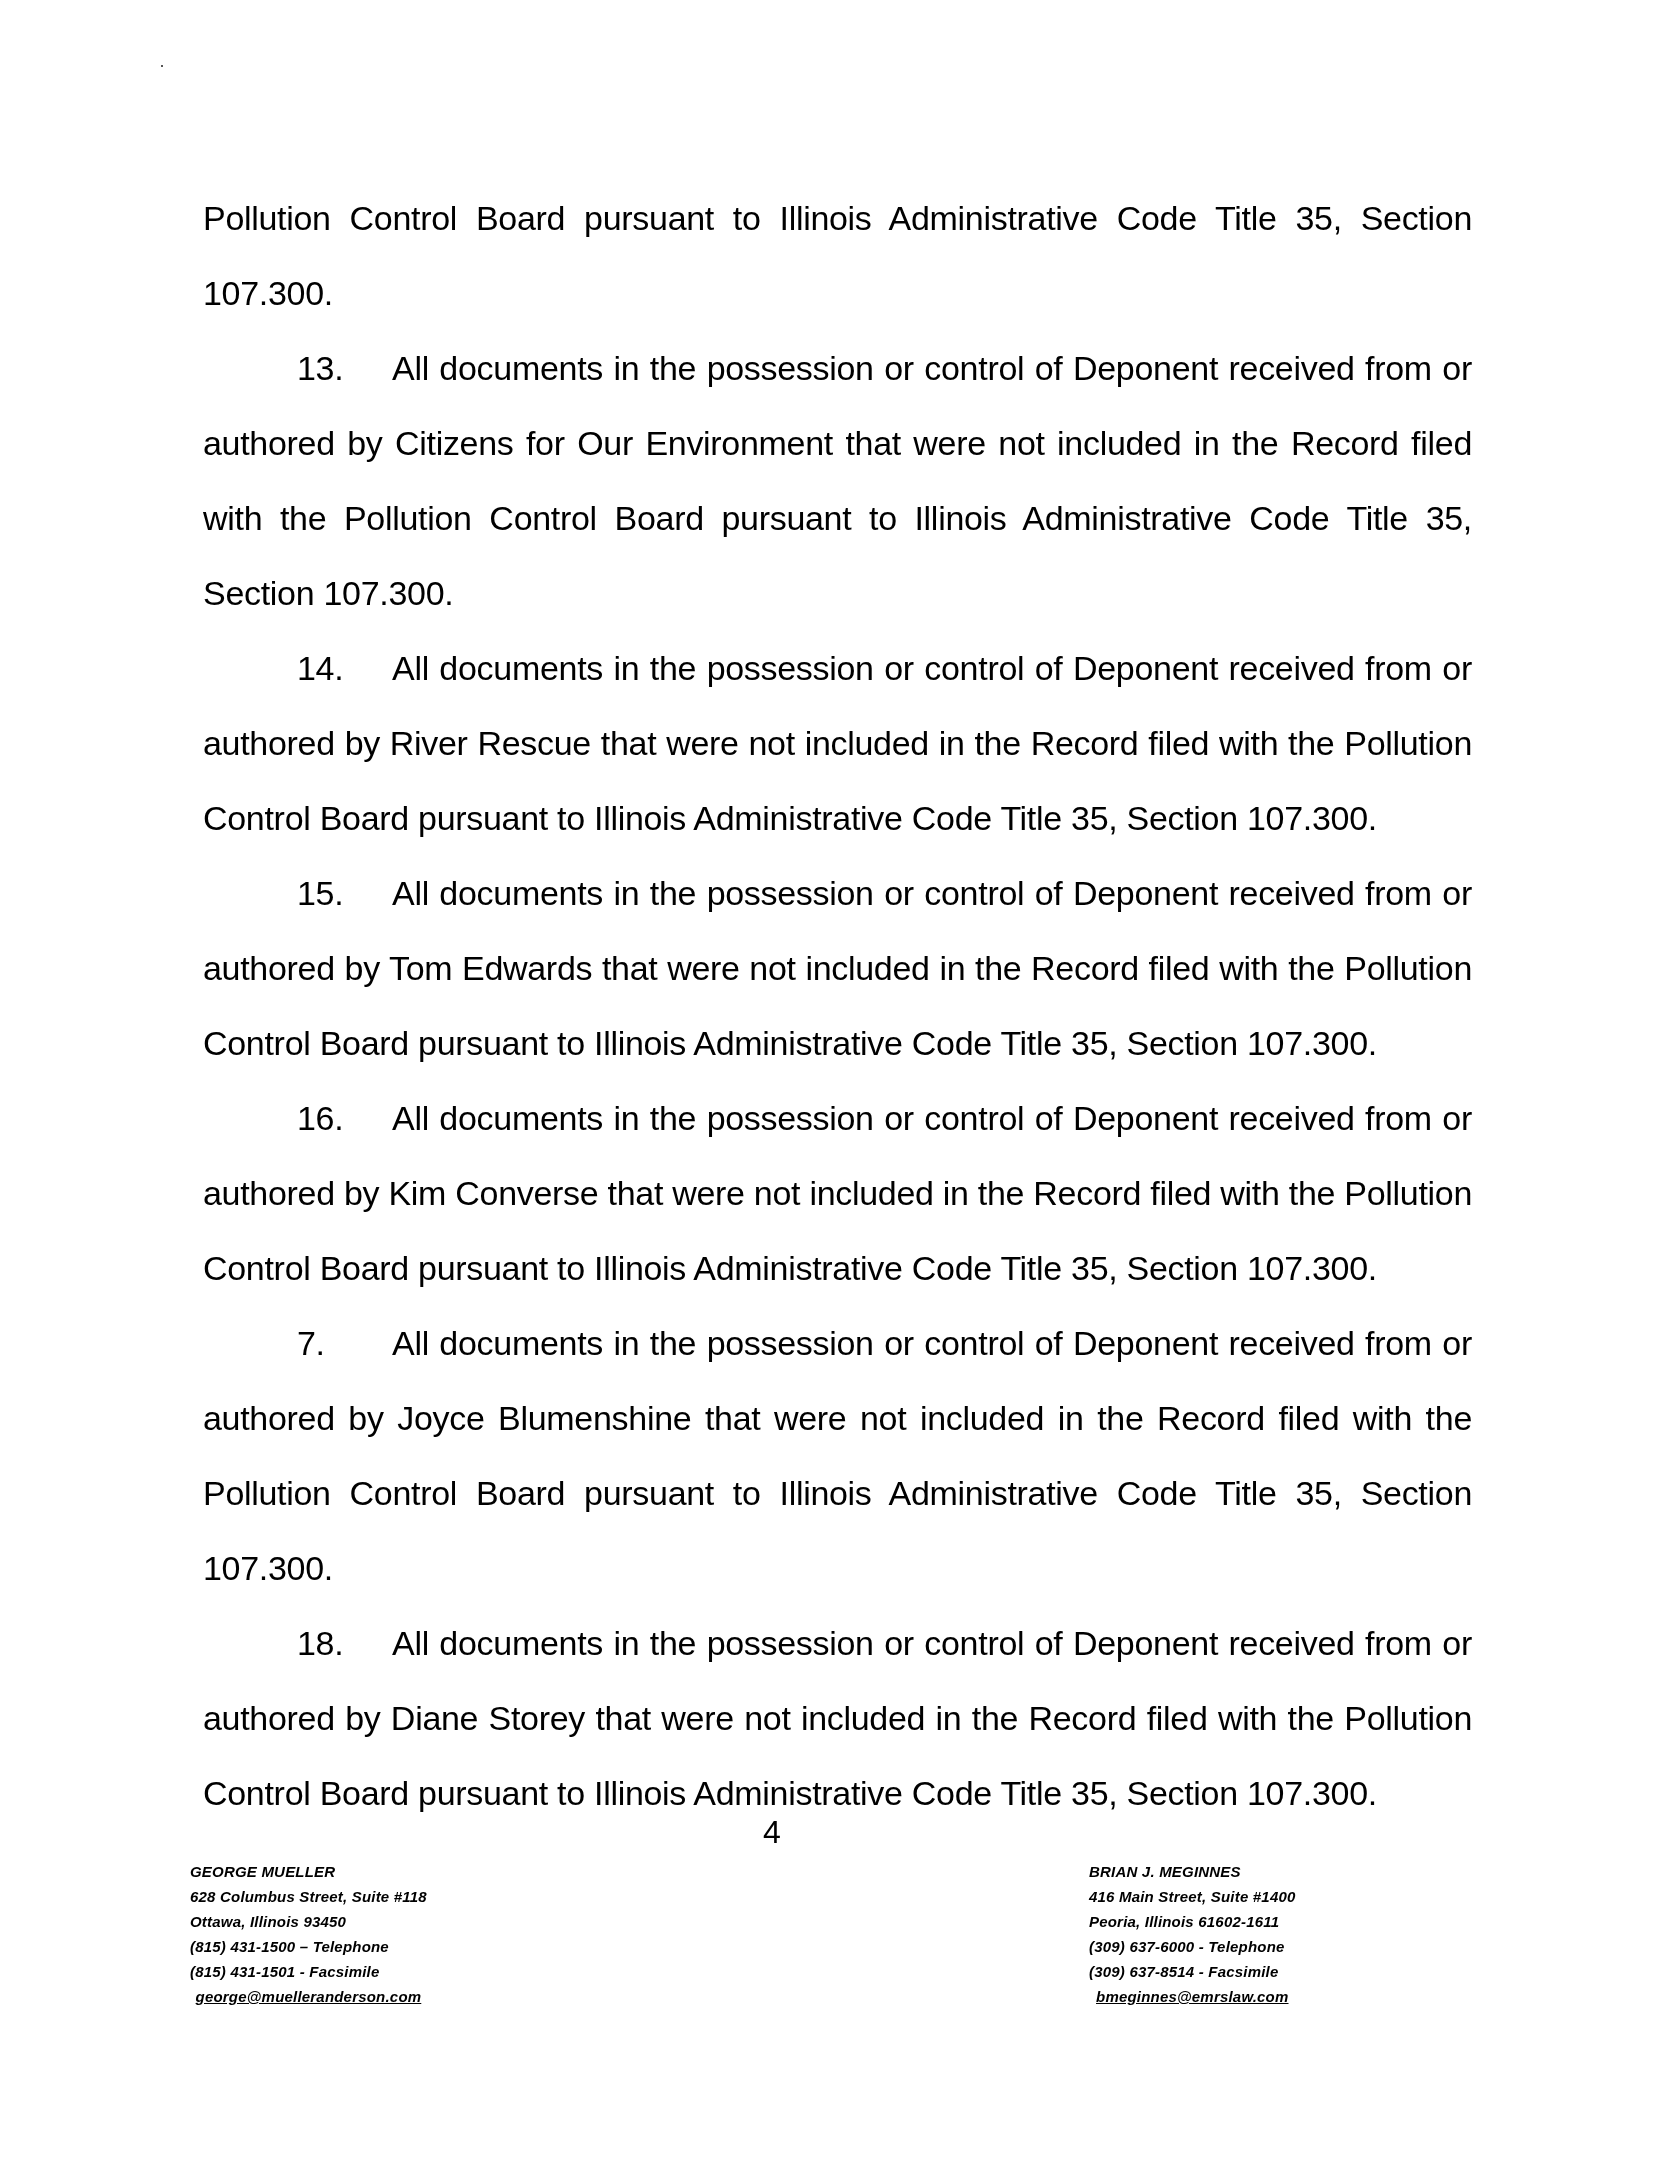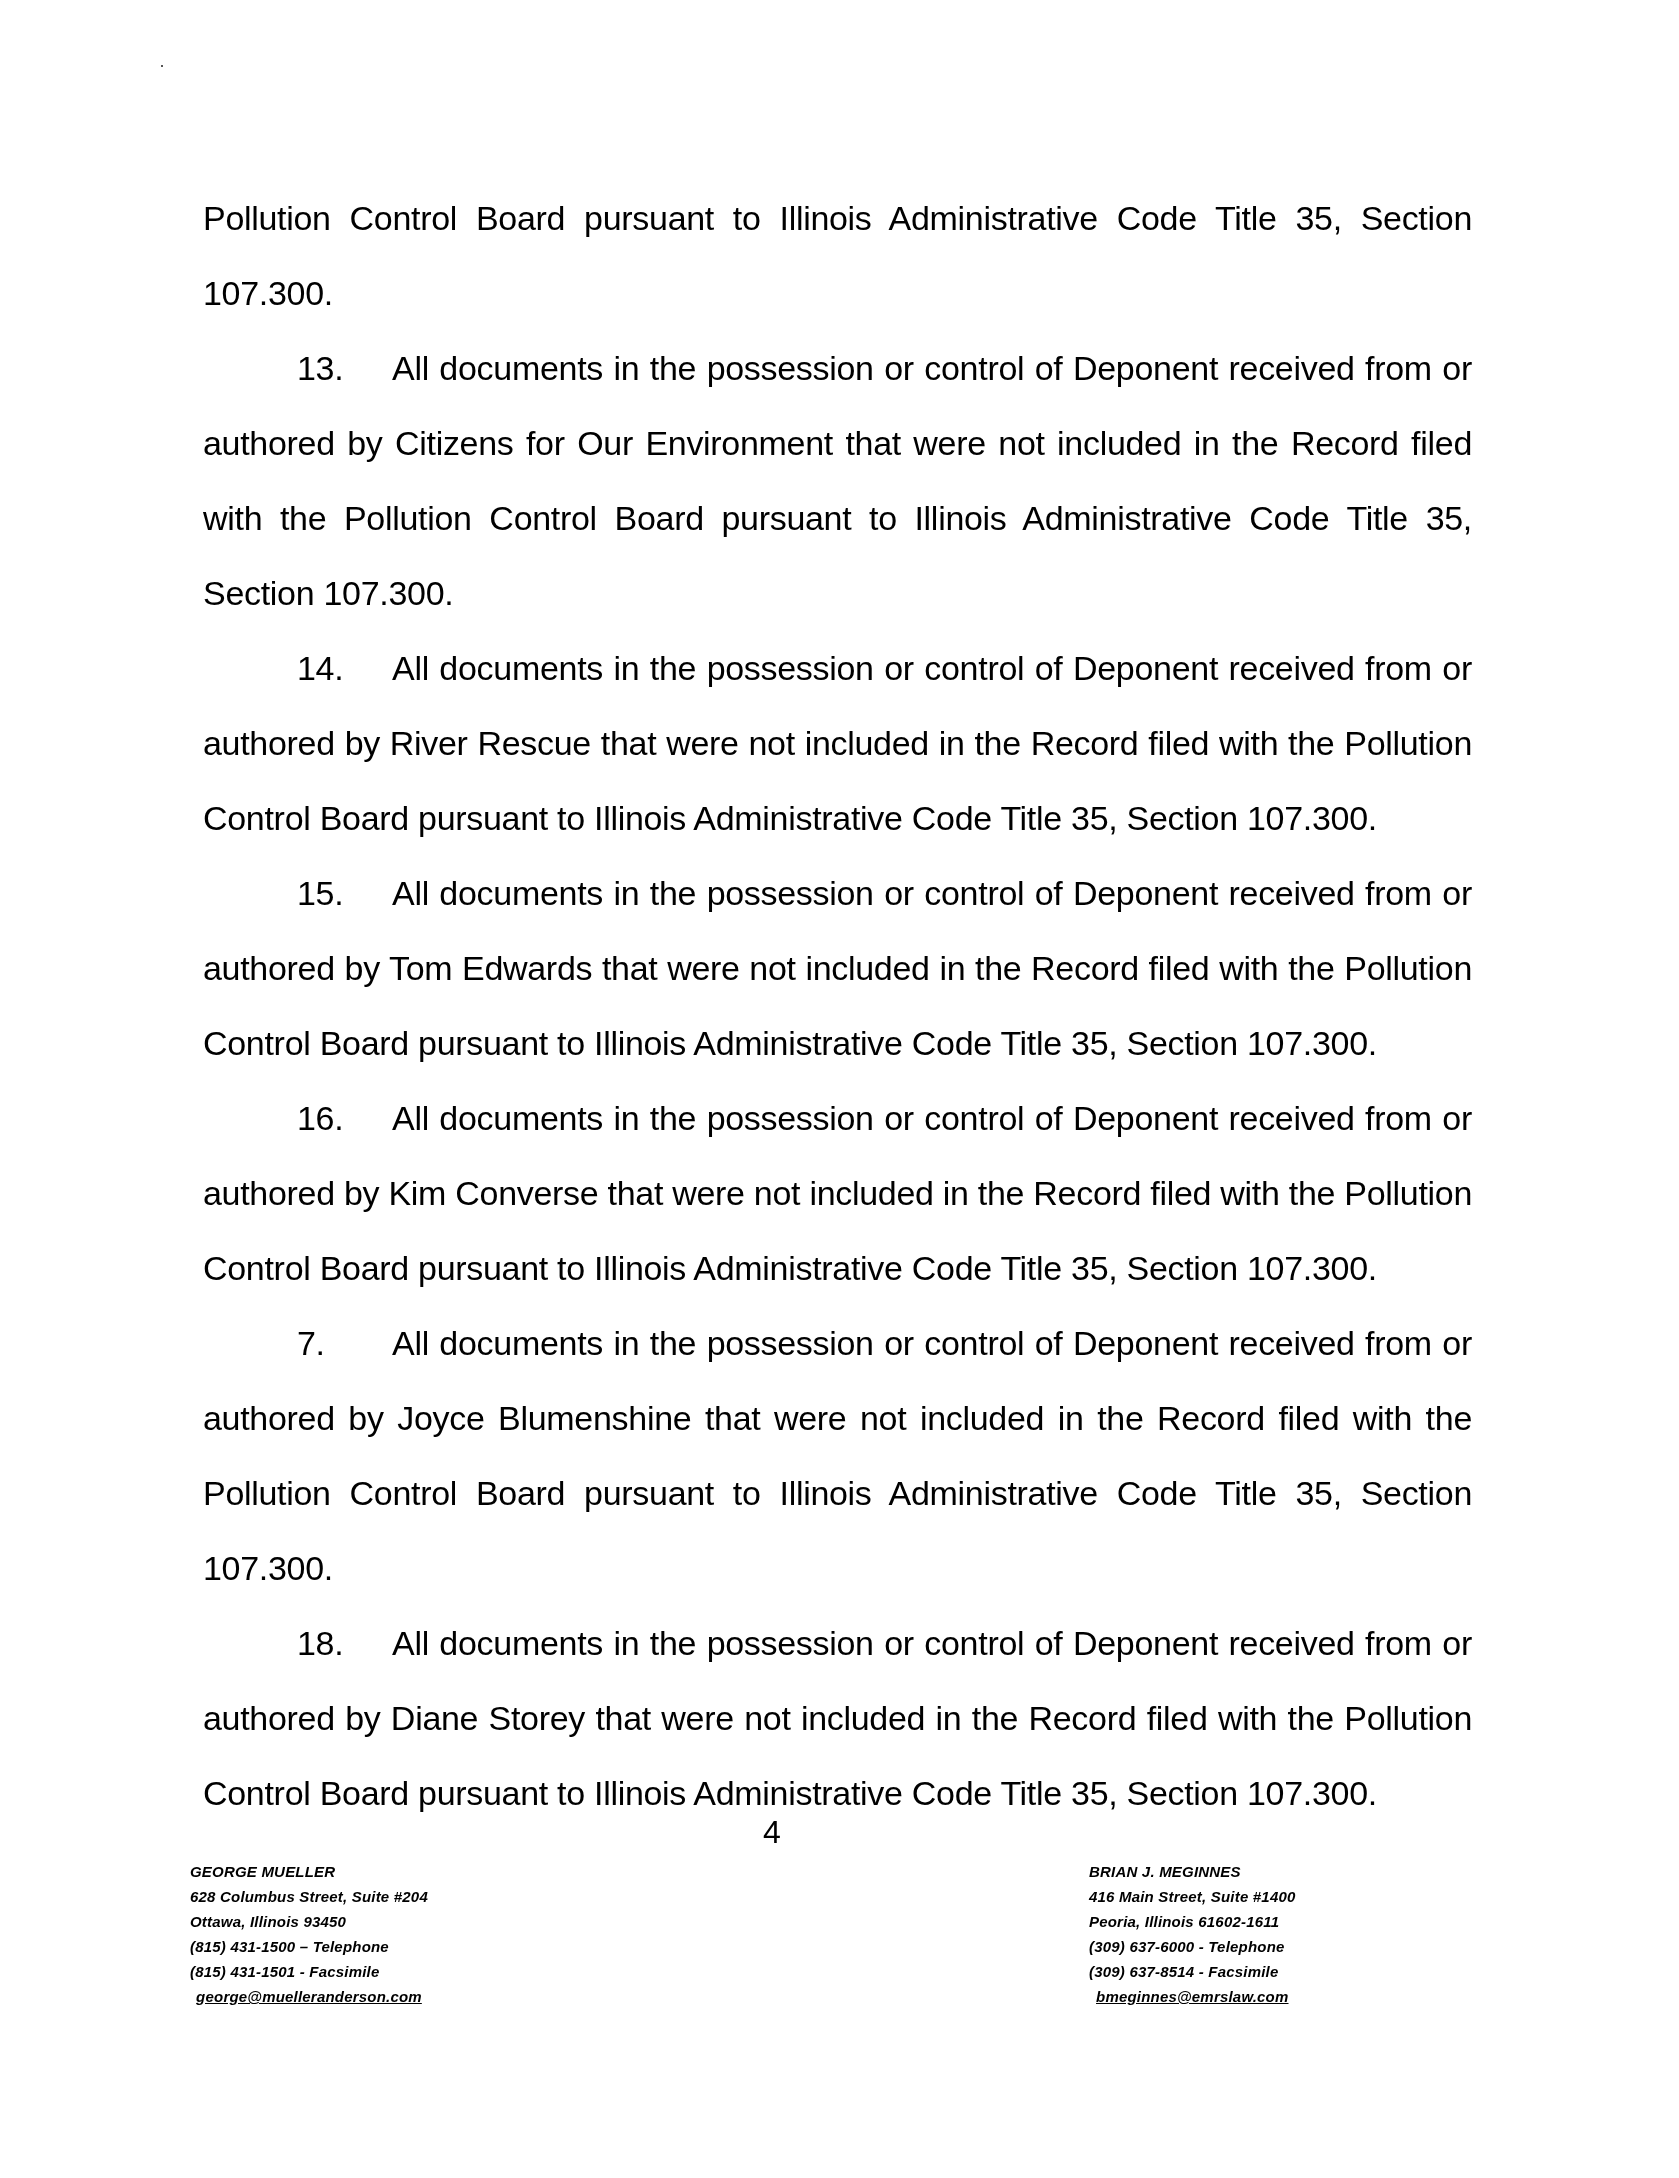--- a/index.html
+++ b/index.html
@@ -109,21 +109,21 @@
 
     <p class="para numbered">
       <span class="num">18.</span><span>All documents in the possession or control of Deponent received from or authored by Diane Storey that were not included in the Record filed with the Pollution Control Board pursuant to Illinois Administrative Code Title 35, Section 107.300.</span>
     </p>
   </div>
 
   <div class="page-number">4</div>
 
   <div class="footer-block footer-left">
     <span class="line">GEORGE MUELLER</span>
-    <span class="line">628 Columbus Street, Suite #204</span>
+    <span class="line">628 Columbus Street, Suite #118</span>
     <span class="line">Ottawa, Illinois  93450</span>
     <span class="line">(815)  431-1500 – Telephone</span>
     <span class="line">(815)  431-1501 - Facsimile</span>
     <span class="line email">george@muelleranderson.com</span>
   </div>
 
   <div class="footer-block footer-right">
     <span class="line">BRIAN J. MEGINNES</span>
     <span class="line">416 Main Street, Suite #1400</span>
     <span class="line">Peoria, Illinois  61602-1611</span>

